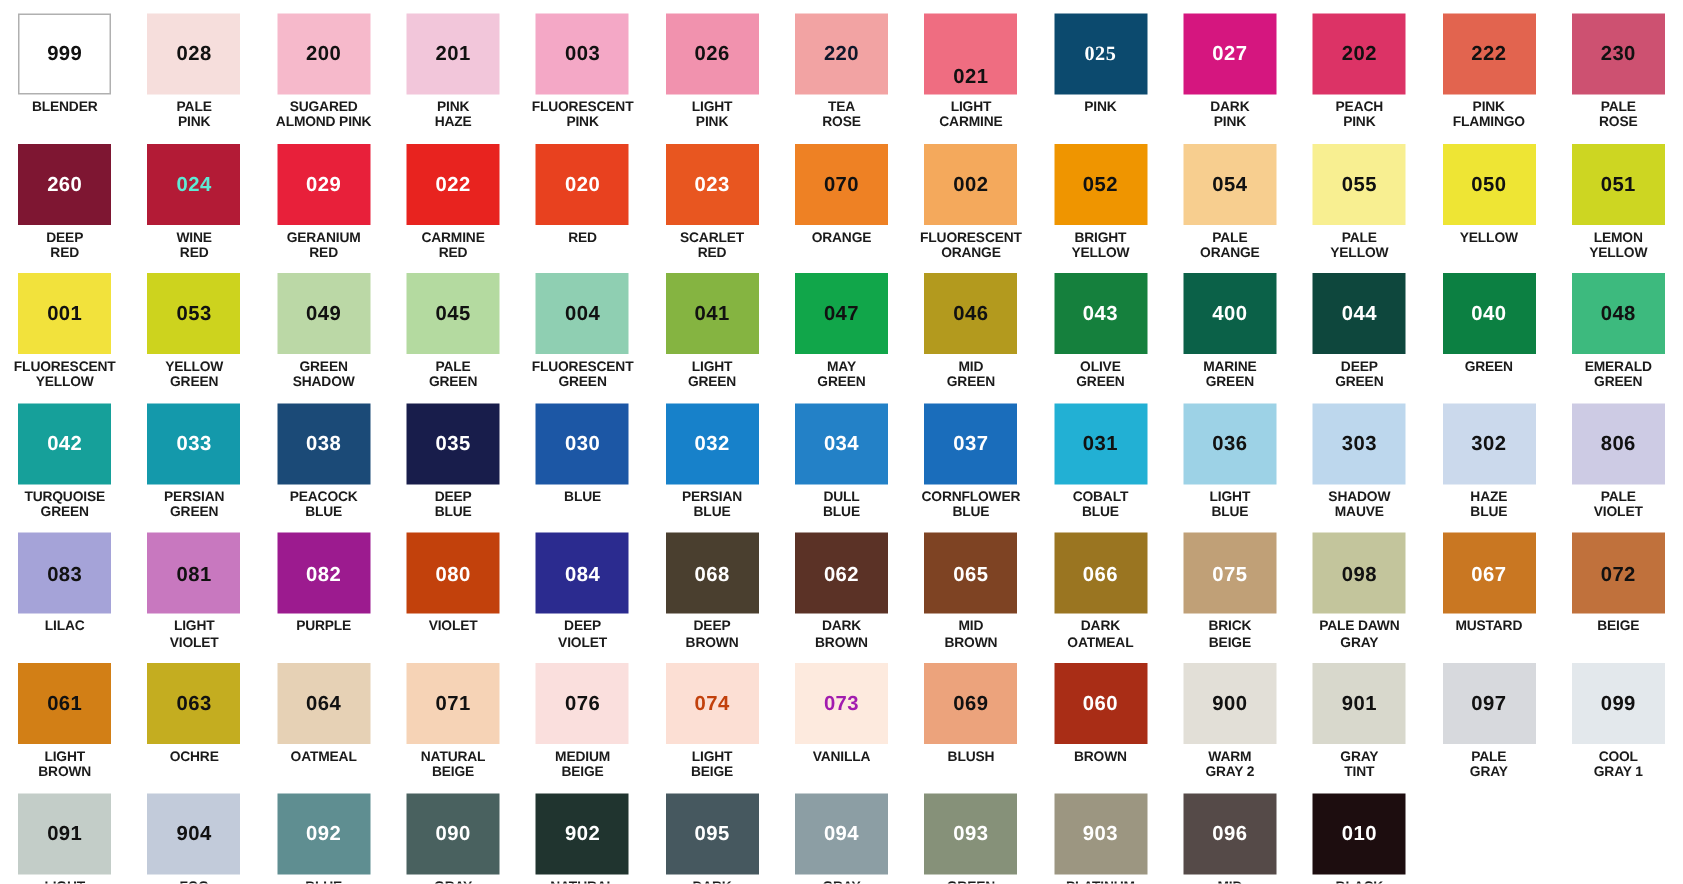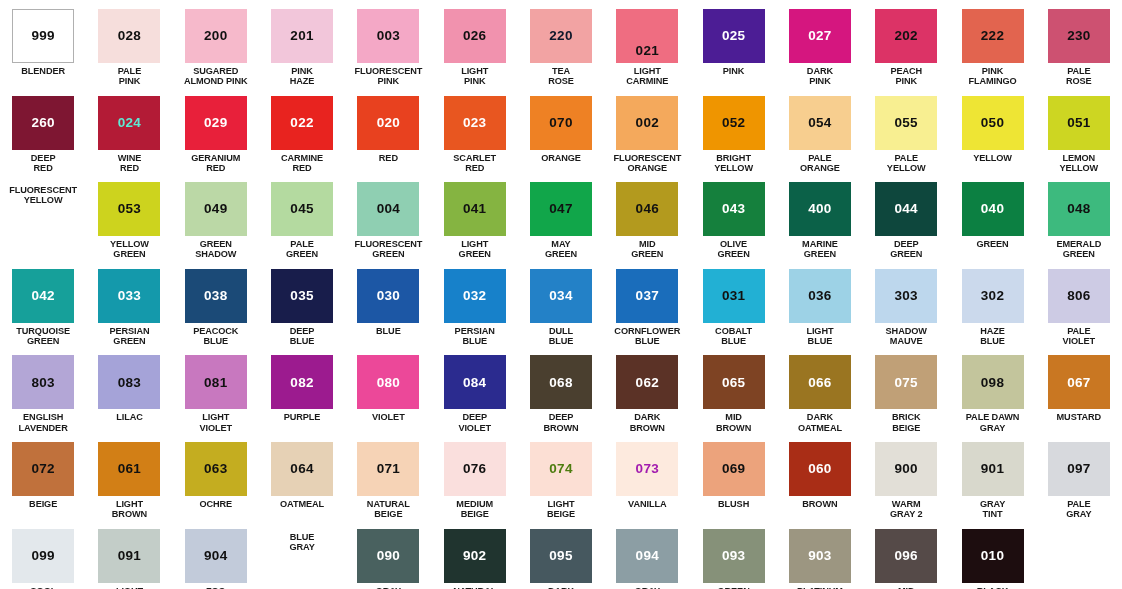--- a/index.html
+++ b/index.html
@@ -115,21 +115,21 @@
 ROSE</div>
     </div>
     <div class="cell">
       <div class="swatch" style="background: rgb(239, 109, 129);">
         <span class="code" style="color: rgb(17, 17, 17); margin-top: 29px;">021</span>
       </div>
       <div class="name">LIGHT
 CARMINE</div>
     </div>
     <div class="cell">
-      <div class="swatch" style="background: #4c1d95;">
+      <div class="swatch" style="background: #0c4a6e; font-family: Liberation Serif, serif;">
         <span class="code" style="color: rgb(255, 255, 255);">025</span>
       </div>
       <div class="name">PINK</div>
     </div>
     <div class="cell">
       <div class="swatch" style="background: rgb(213, 22, 127);">
         <span class="code" style="color: rgb(255, 255, 255);">027</span>
       </div>
       <div class="name">DARK
 PINK</div>
@@ -237,20 +237,23 @@
       <div class="name">YELLOW</div>
     </div>
     <div class="cell">
       <div class="swatch" style="background: rgb(205, 214, 34);">
         <span class="code" style="color: rgb(17, 17, 17);">051</span>
       </div>
       <div class="name">LEMON
 YELLOW</div>
     </div>
     <div class="cell">
+      <div class="swatch" style="background: rgb(242, 226, 60);">
+        <span class="code" style="color: rgb(17, 17, 17);">001</span>
+      </div>
       <div class="name">FLUORESCENT
 YELLOW</div>
     </div>
     <div class="cell">
       <div class="swatch" style="background: rgb(205, 211, 30);">
         <span class="code" style="color: rgb(17, 17, 17);">053</span>
       </div>
       <div class="name">YELLOW
 GREEN</div>
     </div>
@@ -414,47 +417,40 @@
 BLUE</div>
     </div>
     <div class="cell">
       <div class="swatch" style="background: rgb(205, 203, 228);">
         <span class="code" style="color: rgb(17, 17, 17);">806</span>
       </div>
       <div class="name">PALE
 VIOLET</div>
     </div>
     <div class="cell">
-      <div class="swatch" style="background: rgb(179, 166, 214);">
-        <span class="code" style="color: rgb(17, 17, 17);">803</span>
-      </div>
-      <div class="name">ENGLISH
-LAVENDER</div>
-    </div>
-    <div class="cell">
       <div class="swatch" style="background: rgb(165, 163, 216);">
         <span class="code" style="color: rgb(17, 17, 17);">083</span>
       </div>
       <div class="name">LILAC</div>
     </div>
     <div class="cell">
       <div class="swatch" style="background: rgb(200, 120, 191);">
         <span class="code" style="color: rgb(17, 17, 17);">081</span>
       </div>
       <div class="name">LIGHT
 VIOLET</div>
     </div>
     <div class="cell">
       <div class="swatch" style="background: rgb(156, 27, 143);">
         <span class="code" style="color: rgb(255, 255, 255);">082</span>
       </div>
       <div class="name">PURPLE</div>
     </div>
     <div class="cell">
-      <div class="swatch" style="background: #ec4899;">
+      <div class="swatch" style="background: #c2410c;">
         <span class="code" style="color: rgb(255, 255, 255);">080</span>
       </div>
       <div class="name">VIOLET</div>
     </div>
     <div class="cell">
       <div class="swatch" style="background: rgb(43, 43, 143);">
         <span class="code" style="color: rgb(255, 255, 255);">084</span>
       </div>
       <div class="name">DEEP
 VIOLET</div>
@@ -541,21 +537,21 @@
     </div>
     <div class="cell">
       <div class="swatch" style="background: rgb(250, 223, 221);">
         <span class="code" style="color: rgb(17, 17, 17);">076</span>
       </div>
       <div class="name">MEDIUM
 BEIGE</div>
     </div>
     <div class="cell">
       <div class="swatch" style="background: rgb(252, 223, 212);">
-        <span class="code" style="color: #4d7c0f;">074</span>
+        <span class="code" style="color: #c2410c;">074</span>
       </div>
       <div class="name">LIGHT
 BEIGE</div>
     </div>
     <div class="cell">
       <div class="swatch" style="background: rgb(253, 234, 222);">
         <span class="code" style="color: #a21caf;">073</span>
       </div>
       <div class="name">VANILLA</div>
     </div>
@@ -607,20 +603,23 @@
 GRAY</div>
     </div>
     <div class="cell">
       <div class="swatch" style="background: rgb(194, 203, 218);">
         <span class="code" style="color: rgb(17, 17, 17);">904</span>
       </div>
       <div class="name">FOG
 GRAY</div>
     </div>
     <div class="cell">
+      <div class="swatch" style="background: rgb(95, 142, 145);">
+        <span class="code" style="color: rgb(255, 255, 255);">092</span>
+      </div>
       <div class="name">BLUE
 GRAY</div>
     </div>
     <div class="cell">
       <div class="swatch" style="background: rgb(73, 97, 95);">
         <span class="code" style="color: rgb(255, 255, 255);">090</span>
       </div>
       <div class="name">GRAY</div>
     </div>
     <div class="cell">

